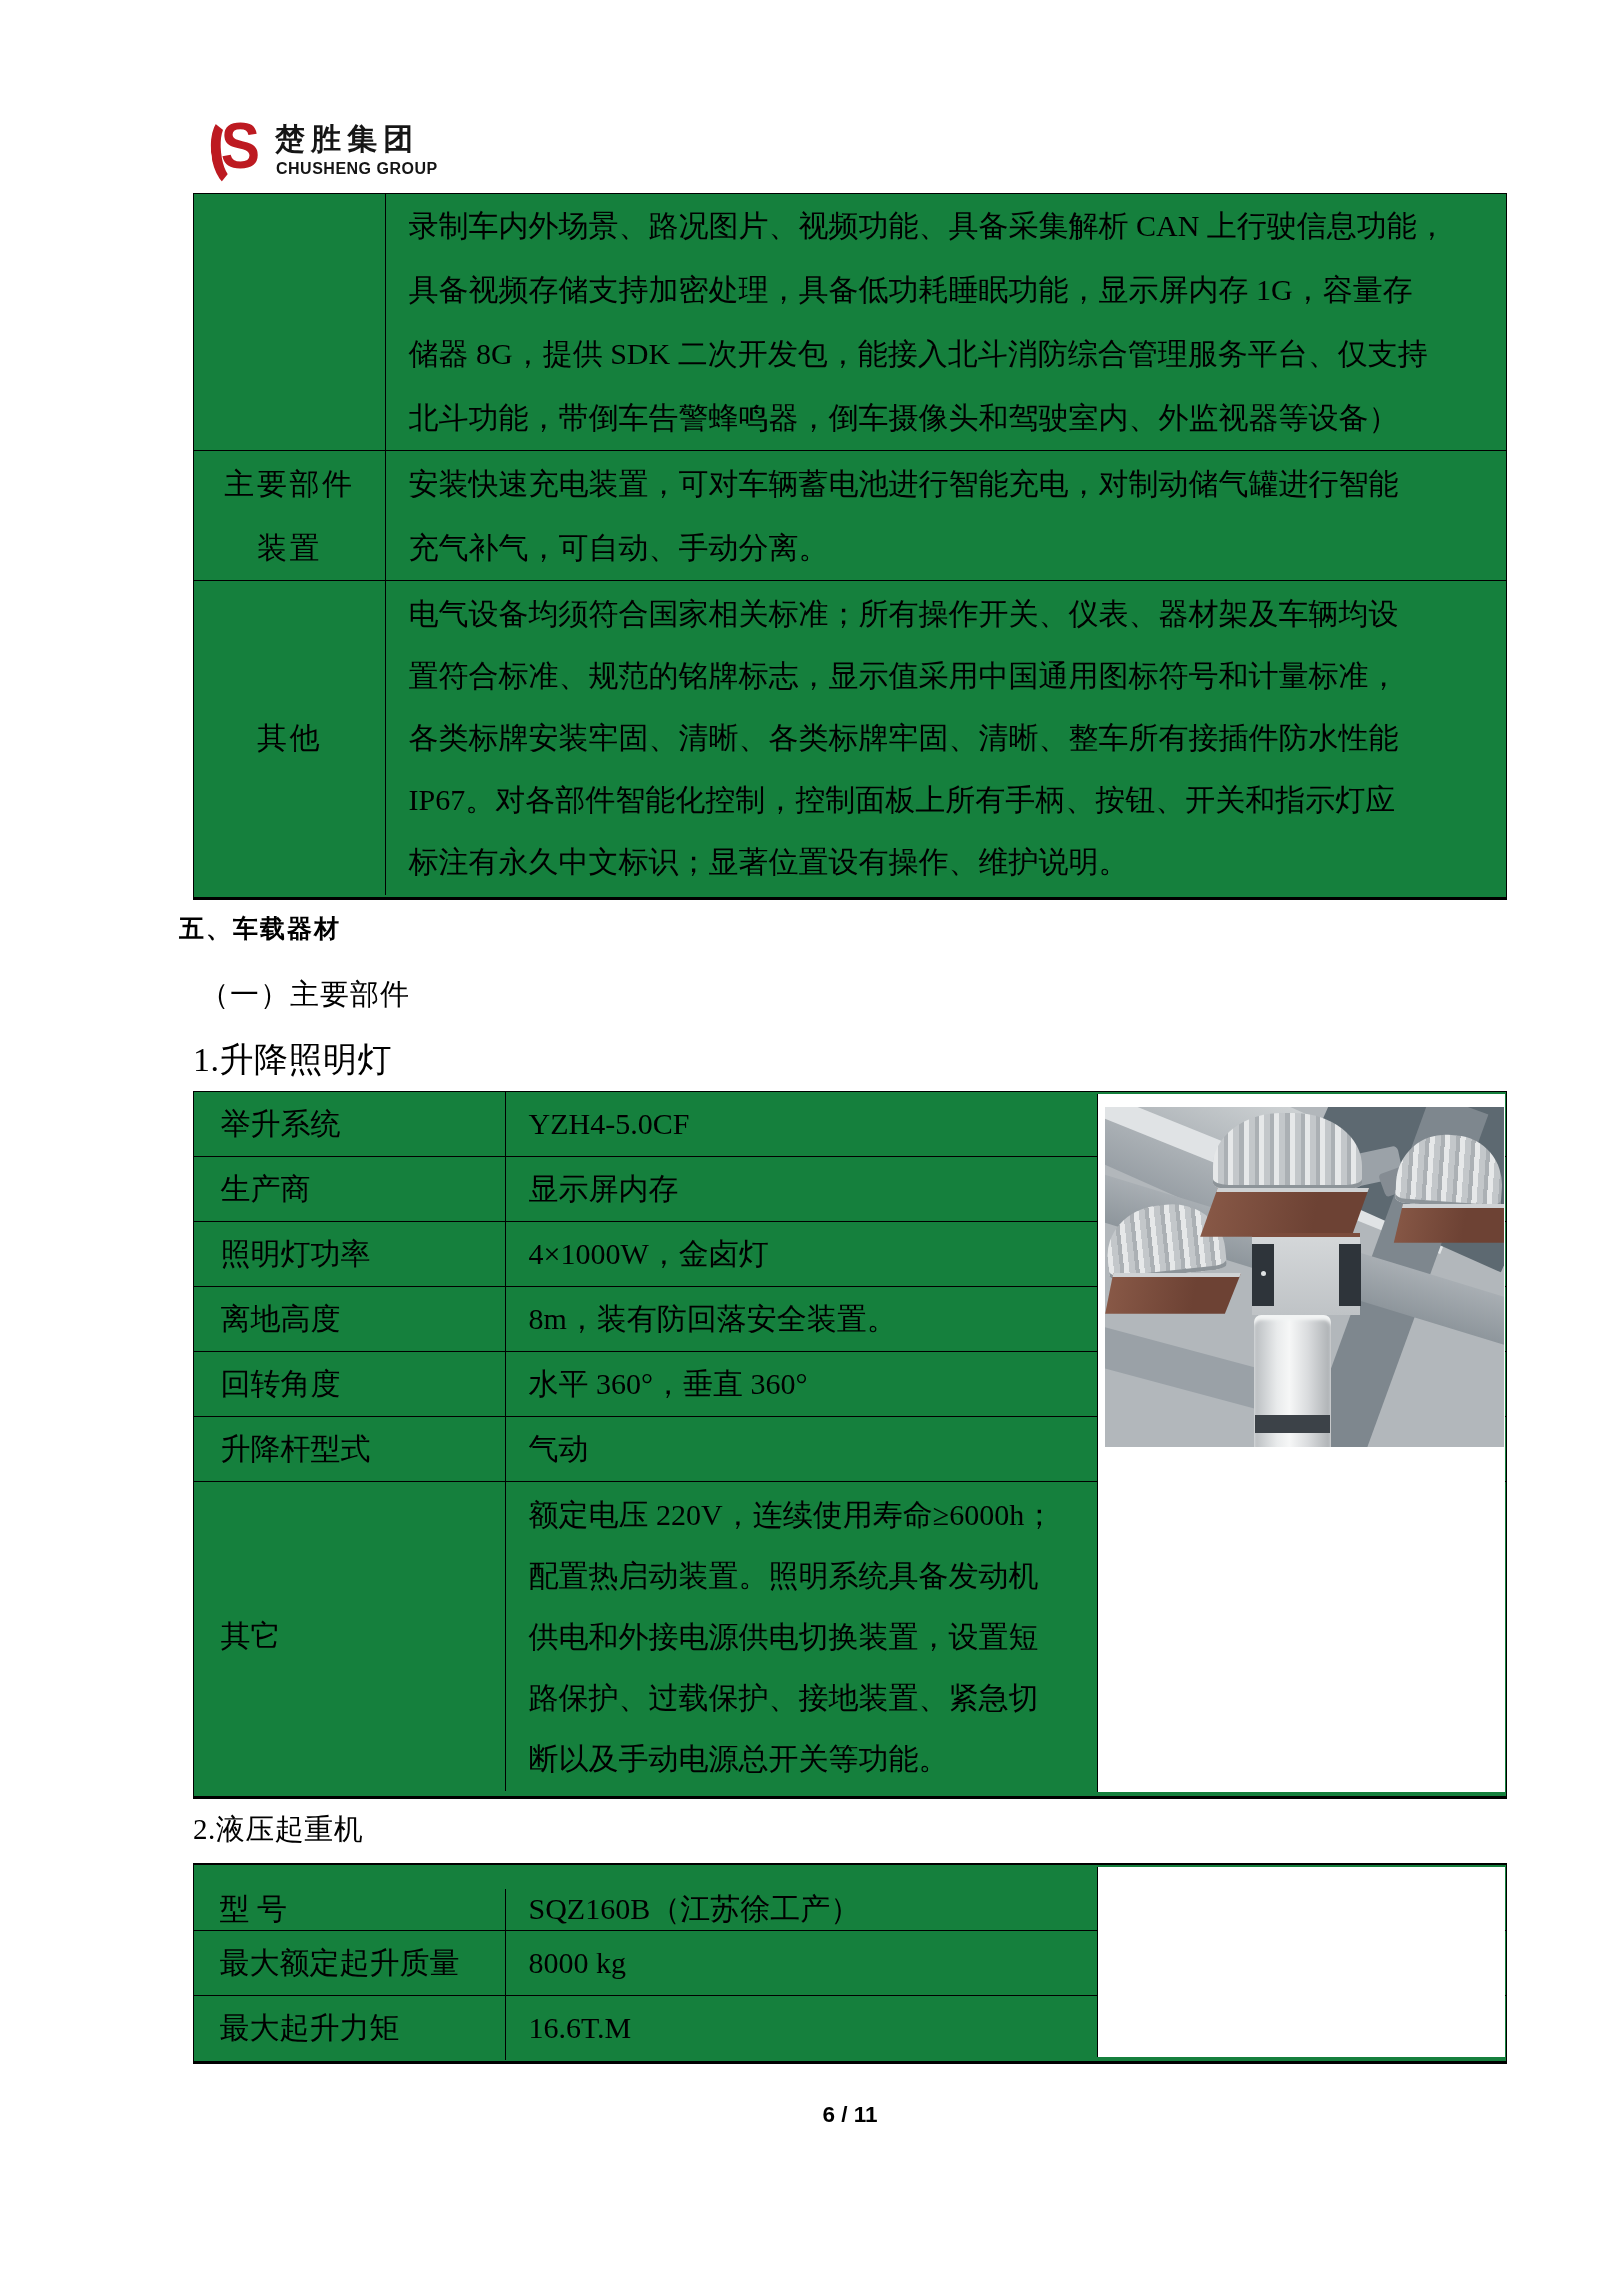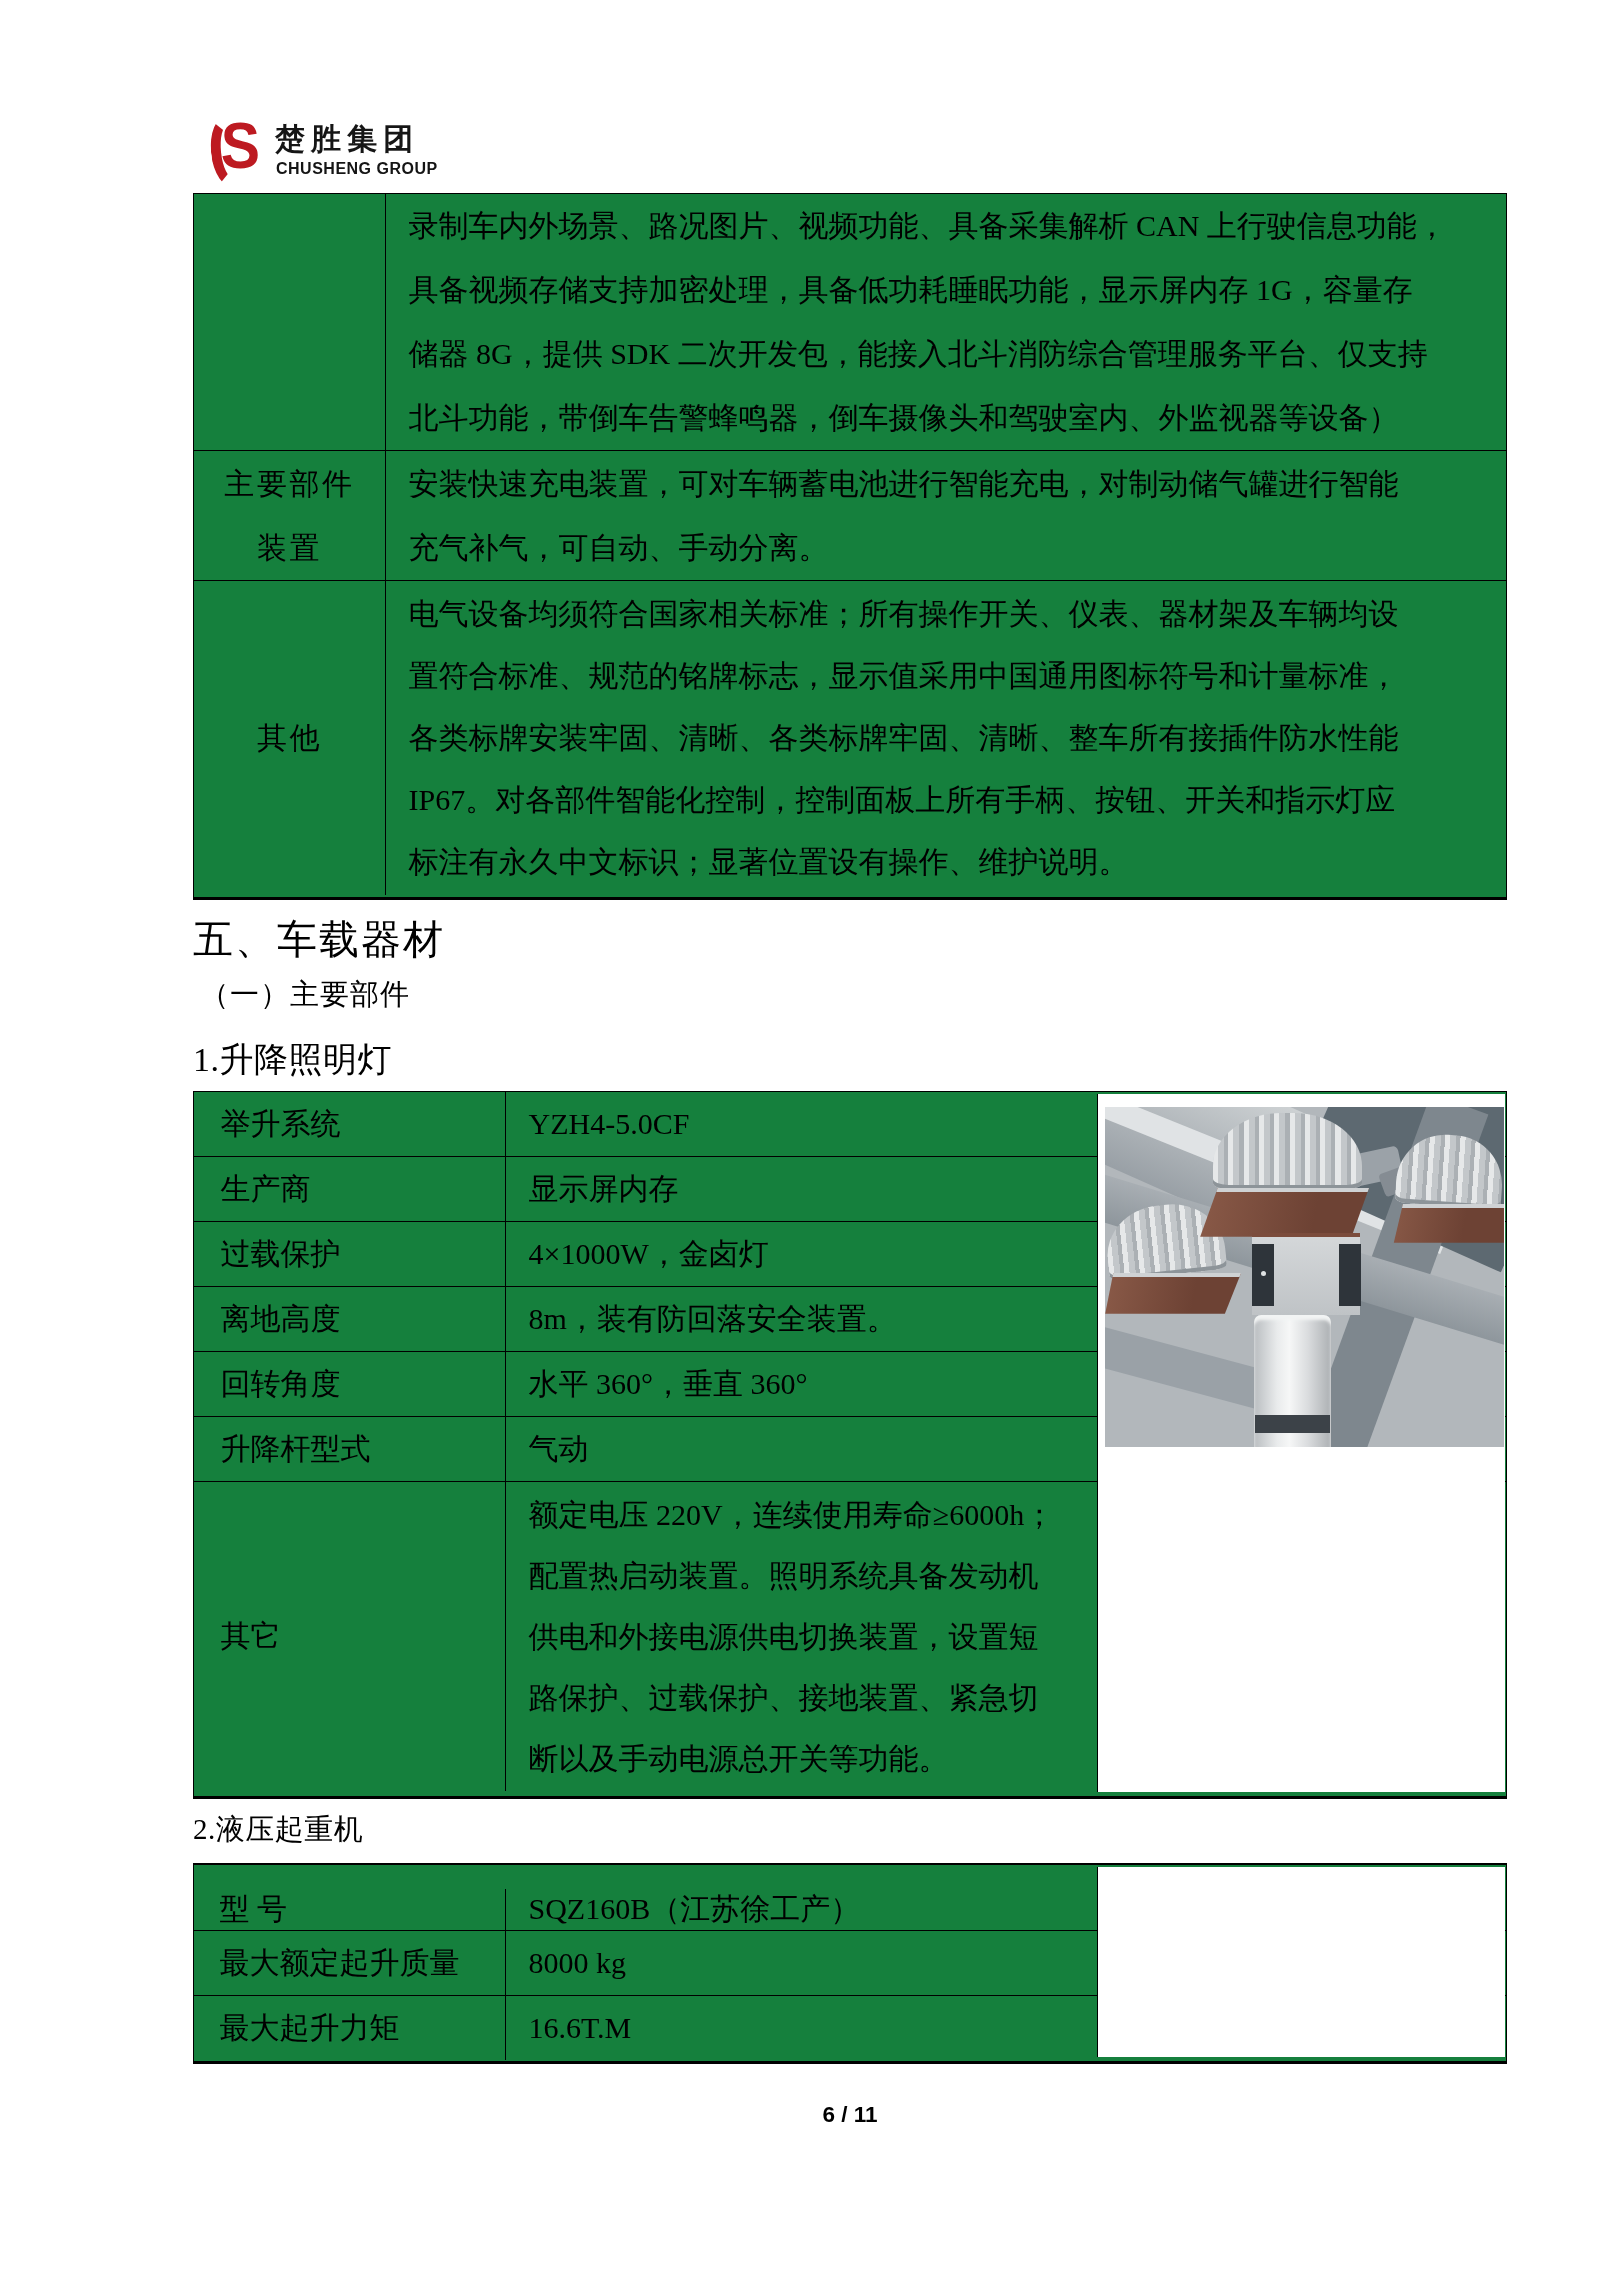--- a/index.html
+++ b/index.html
@@ -41,21 +41,21 @@
   .line{white-space:nowrap;}
   
   .tblA{top:193px;height:707px;font-size:30px;}
   .tblA .lcell{width:192px;letter-spacing:2.6px;line-height:64px;}
   .tblA .vcell{padding-left:22.5px;line-height:64px;}
   .tA-r1{height:256px;}
   .tA-r2{height:130px;}
   .tA-r3{height:315px;}
   .tA-r3 .vcell{line-height:62px;}
   
-  .h-sec{position:absolute;left:193px;top:912px;font-size:40px;font-weight:400;letter-spacing:2px;white-space:nowrap;}
+  .h-sec{position:absolute;left:179px;top:912px;font-size:25px;font-weight:700;letter-spacing:2px;white-space:nowrap;}
   .h-sub{position:absolute;left:200px;top:975px;font-size:29px;letter-spacing:1px;white-space:nowrap;}
   .h-item1{position:absolute;left:193px;top:1037px;font-size:34px;letter-spacing:0.5px;white-space:nowrap;text-align:center;}
   .h-item2{position:absolute;left:193px;top:1810px;font-size:29px;letter-spacing:0.5px;white-space:nowrap;}
   
   .tblB{top:1091px;height:708px;font-size:30px;}
   .tblB .lcell{width:312px;align-items:flex-start;padding-left:26.6px;}
   .tblB .vcell{padding-left:22.5px;}
   .tB-r{height:65px;justify-content:flex-end;}
   .tB-r:first-child{height:64px;}
   .tB-other{height:310px;}
@@ -162,21 +162,21 @@
         <div class="line">YZH4-5.0CF</div>
       </div>
     </div>
     <div class="trow tB-r">
       <div class="lcell">生产商</div>
       <div class="vcell">
         <div class="line">显示屏内存</div>
       </div>
     </div>
     <div class="trow tB-r">
-      <div class="lcell">过载保护</div>
+      <div class="lcell">照明灯功率</div>
       <div class="vcell">
         <div class="line">4×1000W，金卤灯</div>
       </div>
     </div>
     <div class="trow tB-r">
       <div class="lcell">离地高度</div>
       <div class="vcell">
         <div class="line">8m，装有防回落安全装置。</div>
       </div>
     </div>

